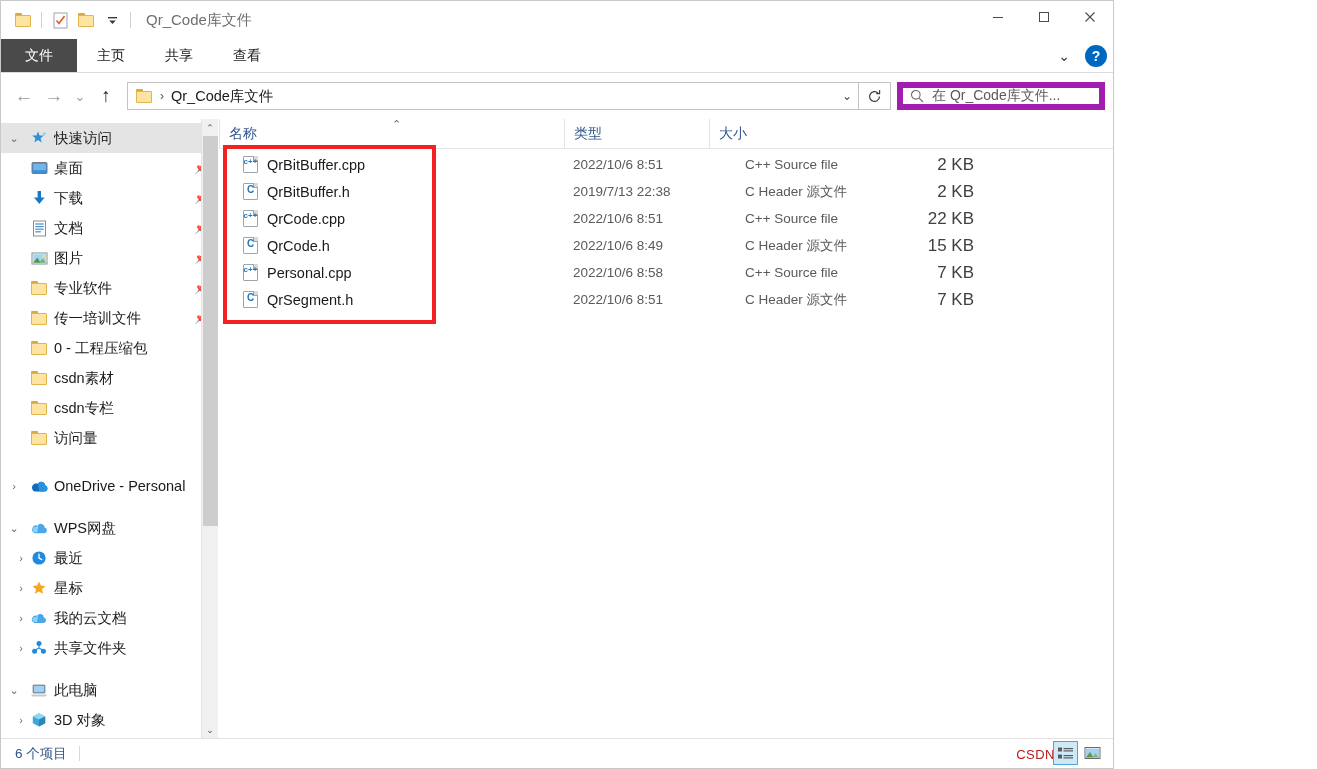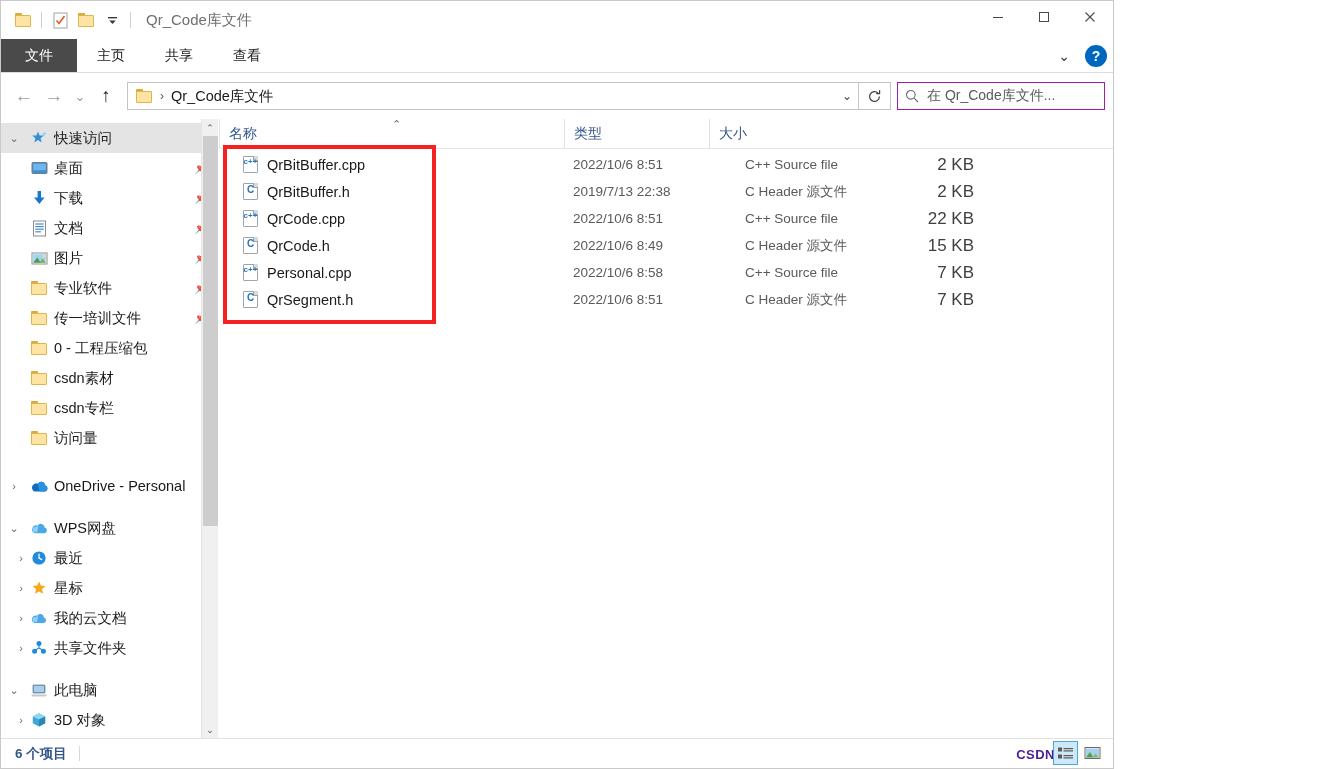--- a/index.html
+++ b/index.html
@@ -130,21 +130,21 @@
     font-size: 12px; color: #4a4a4a;
   }
   .refresh-btn {
     width: 32px; height: 28px;
     border: 1px solid #c4c4c4; border-left: none;
     display: flex; align-items: center; justify-content: center;
     background: #ffffff;
   }
   .searchbox {
     width: 208px; height: 28px;
-    border: 1px solid #a21caf;
+    border: 6px solid #a21caf;
     background: #ffffff;
     display: flex; align-items: center;
     margin-left: 6px;
     padding: 0 7px;
     gap: 8px;
   }
   .search-ph {
     font-size: 14px; color: #5a5a5a;
     white-space: nowrap; overflow: hidden;
   }
@@ -288,37 +288,36 @@
   }
 
   
   .statusbar {
     height: 30px; min-height: 30px;
     background: #ffffff;
     border-top: 1px solid #e2e2e2;
     display: flex; align-items: center;
     position: relative;
     padding-left: 14px;
-    font-weight: bold;
   }
   .status-text { font-size: 13.5px; color: #34568b; }
   .status-sep { width: 1px; height: 15px; background: #d8d8d8; margin-left: 12px; }
   .view-btns {
     position: absolute; right: 8px; top: 2px;
     display: flex; gap: 2px; align-items: center;
   }
   .vbtn {
     width: 25px; height: 24px;
     display: flex; align-items: center; justify-content: center;
     border: 1px solid transparent;
   }
   .vbtn.sel { background: #cde8f6; border-color: #4aa8d8; }
   .watermark {
     position: absolute; right: 58px; top: 8px;
-    font-size: 13px; color: #4c1d95; letter-spacing: 0.5px; margin-left: 27px;
+    font-size: 13px; color: #b91c1c; letter-spacing: 0.5px; margin-left: 27px;
   }
 </style>
 </head>
 <body>
 
 <div id="app">
 
   <div class="titlebar">
     <div class="qat">
       <div class="qat-btn">

